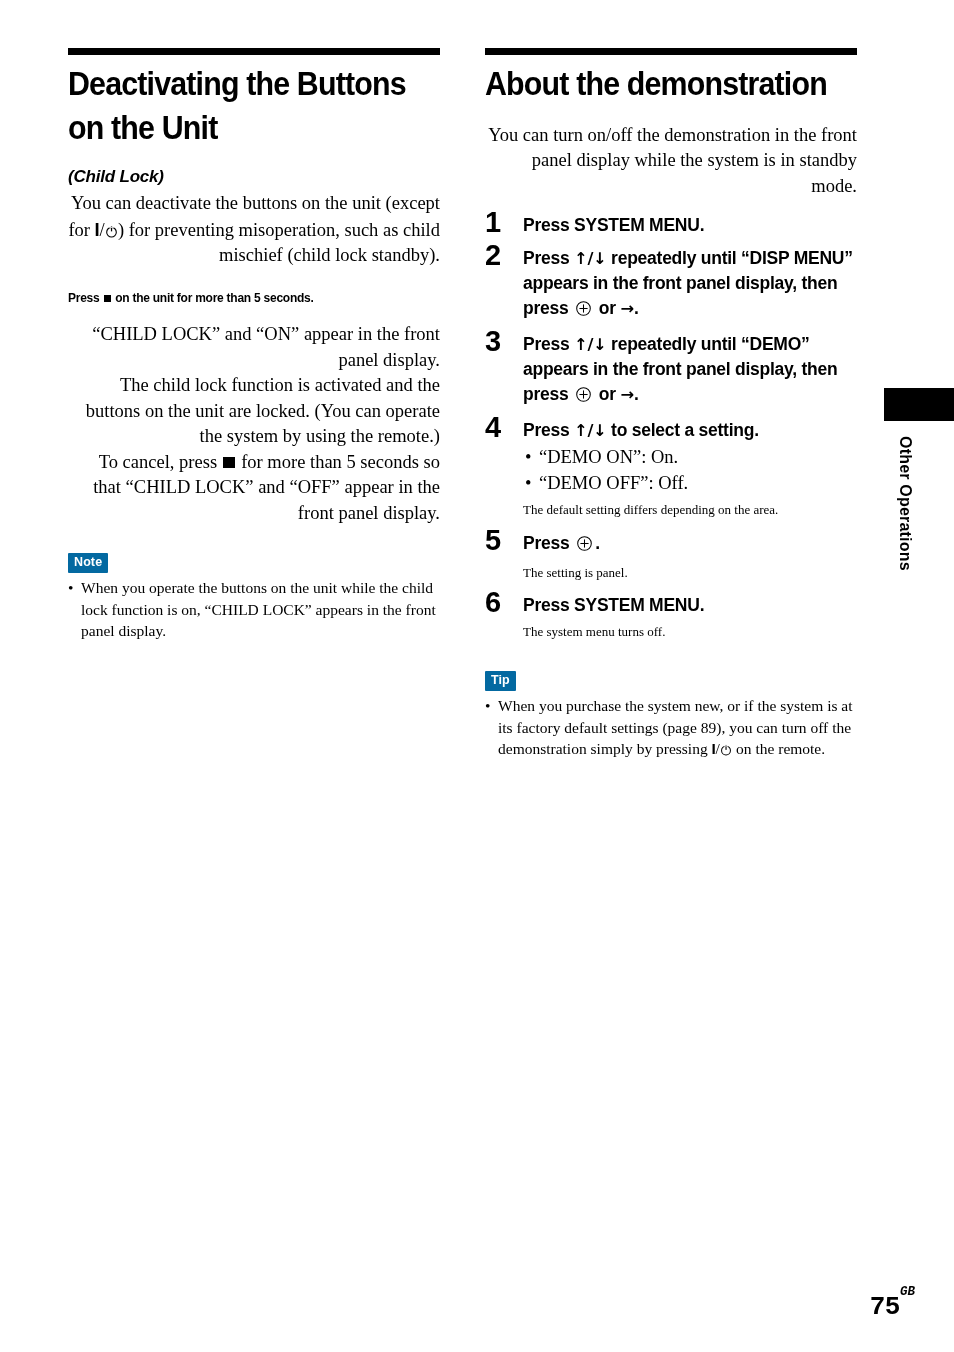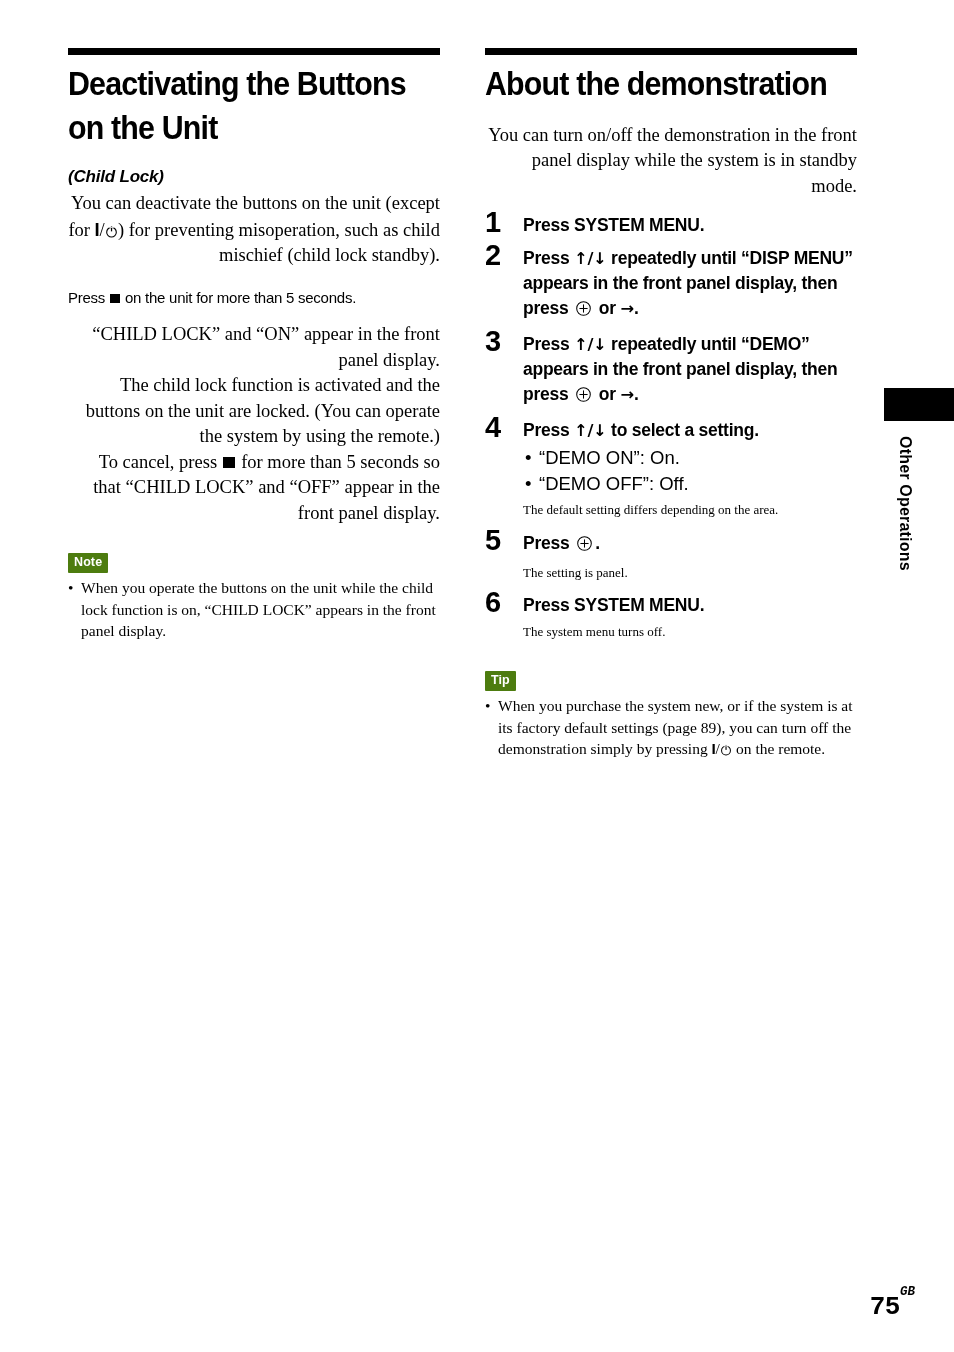--- a/index.html
+++ b/index.html
@@ -65,32 +65,32 @@
     font-family: "Liberation Serif", serif;
     font-size: 18.5px;
     line-height: 25.5px;
     margin: 0 0 0 0;
     text-align: right;
   }
   p.gap { margin-top: 17px; }
 
   p.bold-instr {
     font-family: "Liberation Sans", sans-serif;
-    font-weight: normal;
-    font-size: 15px;
+    font-weight: bold;
+    font-size: 12px;
     line-height: 24.5px;
     margin: 17px 0 12px 0;
     letter-spacing: -0.25px;
   }
 
   
   .callout { margin-top: 26px; }
   .badge {
     display: inline-block;
-    background: #4d7c0f;
+    background: #0369a1;
     color: #fff;
     font-family: "Liberation Sans", sans-serif;
     font-weight: bold;
     font-size: 12.5px;
     line-height: 1;
     padding: 3.5px 6px 4.5px 6px;
     border-radius: 1px;
     letter-spacing: 0.1px;
   }
   .callout-list {
@@ -146,21 +146,21 @@
     font-size: 13px;
     line-height: 25.5px;
     margin: 1px 0 0 0;
   }
   ul.sub-bullets {
     margin: 2px 0 0 0;
     padding: 0;
     list-style: none;
   }
   ul.sub-bullets li {
-    font-family: Liberation Sans, sans-serif;
+    font-family: Liberation Serif, serif;
     font-size: 18.5px;
     line-height: 25.5px;
     padding-left: 16px;
     position: relative;
   }
   ul.sub-bullets li::before {
     content: "\2022";
     position: absolute;
     left: 2px;
     top: 0;

